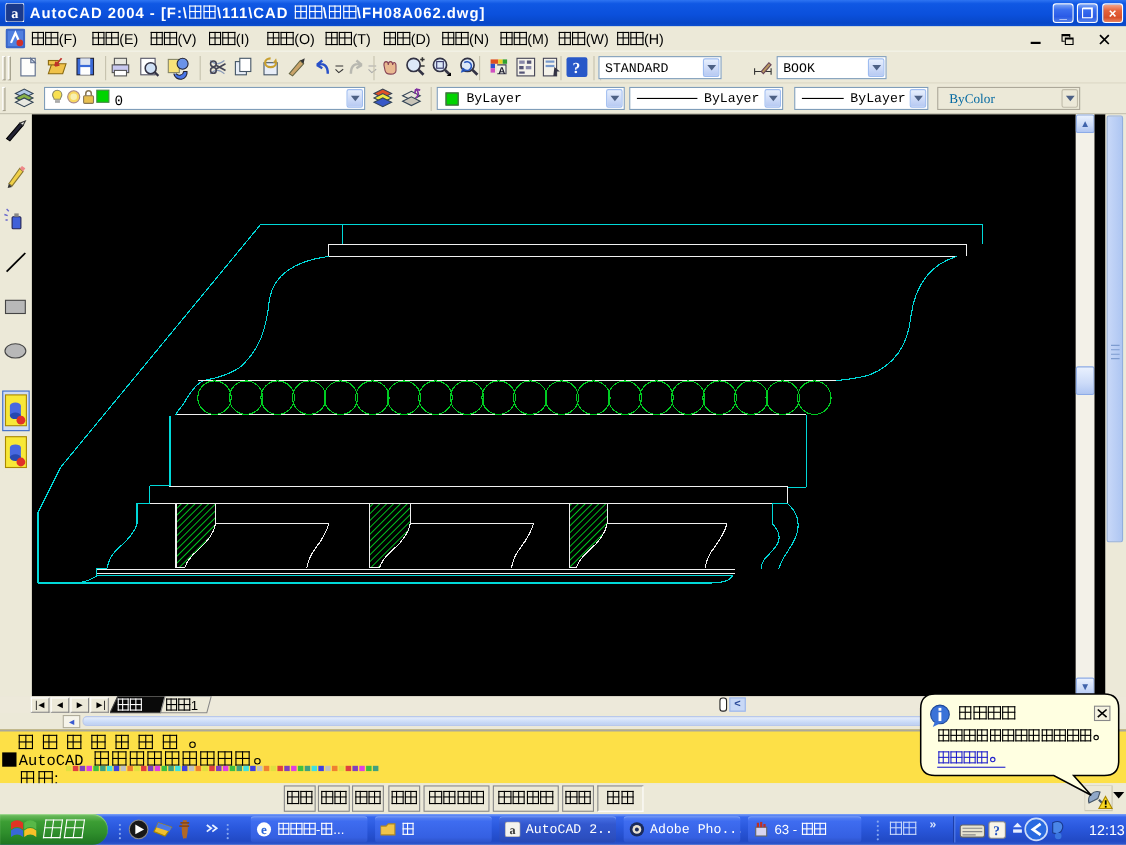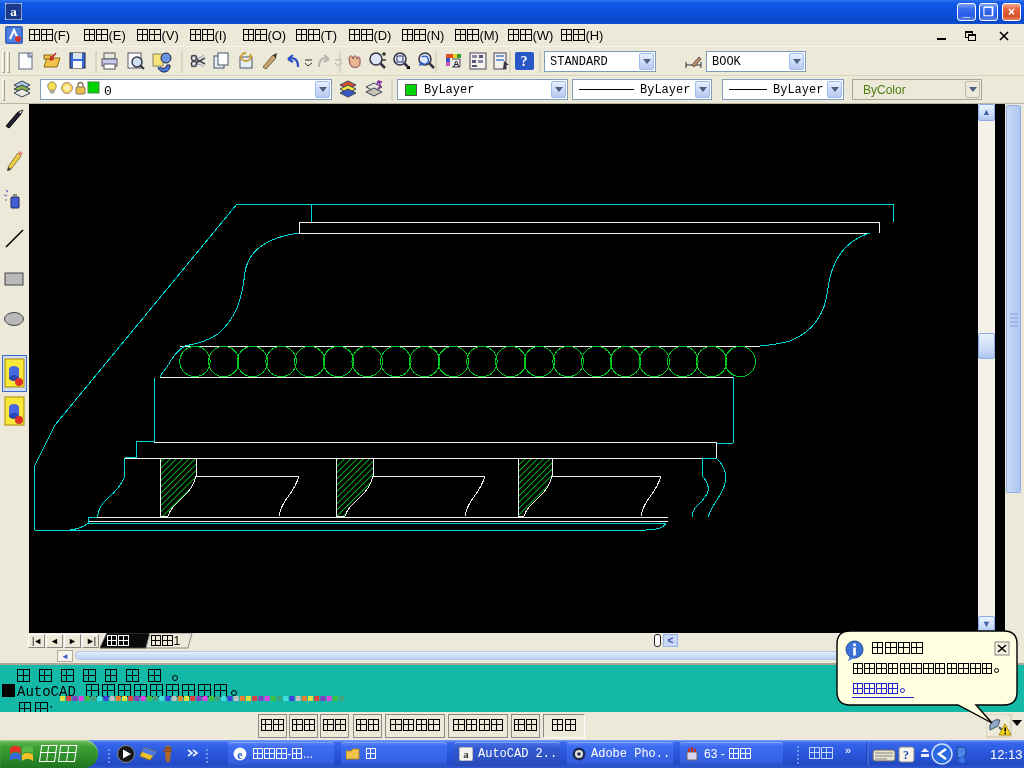--- a/index.html
+++ b/index.html
@@ -38,40 +38,41 @@
 #blackstrip{left:995px;top:104px;width:10px;height:544px;background:#000}
 #rstrip{left:1005px;top:104px;width:19px;height:529px;background:#ece9d8}
 .sbtn{position:absolute;width:17px;height:17px;border-radius:2px;border:1px solid #8cabe8;
 background:linear-gradient(180deg,#e9f1fe 0%,#ccdbf8 60%,#b0c6f2 100%);color:#4064ac;font-size:9px;text-align:center;line-height:15px}
 
 #tabrow{left:0;top:633px;width:1024px;height:16px;background:#ede9da}
 .arrbtn{position:absolute;top:1px;width:17px;height:14px;background:#ece9d8;border:1px solid #fff;border-right-color:#888;border-bottom-color:#888;color:#000;text-align:center;font-size:9px;line-height:13px}
 
 #hsrow{left:0;top:649px;width:1024px;height:14px;background:#ece9d8}
 
-#cmd{left:0;top:663px;width:1024px;height:49px;background:#14b8a6;border-top:2px solid #aca899;font-size:15px;color:#000}
+#cmd{left:0;top:663px;width:1024px;height:49px;background:#fde047;border-top:2px solid #aca899;font-size:15px;color:#000}
 #cmd .cj{margin:0 1.6px}
 #cmd .l1 .cj{margin:0 9px 0 0}
 
 #status{left:0;top:712px;width:1024px;height:28px;background:#ece9d8;font-size:13px}
 .sbut{position:absolute;top:2px;height:24px;border:1px solid #888;color:#000;text-align:center;font-size:13px;padding-top:3px}
 
 #taskbar{left:0;top:740px;width:1024px;height:28px;background:linear-gradient(180deg,#7da2f8 0%,#3767ec 10%,#2a58dd 45%,#2149c4 88%,#3058cf 100%)}
 .taskbtn{position:absolute;top:2px;height:24px;border-radius:3px;background:linear-gradient(180deg,#5c86f4 0%,#3e6cf0 20%,#3560e2 80%,#2c52c8 100%);box-shadow:inset 0 1px 0 #7fa0f5;color:#fff;font-size:12px;white-space:nowrap;overflow:hidden}
 .taskbtn .ic{position:absolute;left:5px;top:5px;width:14px;height:14px}
 .taskbtn .tx{position:absolute;left:24px;top:5px}
 </style></head>
 <body>
 <div id="root">
 
 <div id="title" class="abs">
   <svg class="abs" style="left:5px;top:3px" width="17" height="17">
         <rect x="0" y="0" width="17" height="17" rx="2" fill="#1a3a8c" stroke="#fff" stroke-width="1"></rect>
         <text x="8.5" y="13" fill="#fff" font-size="13" font-weight="bold" text-anchor="middle" font-family="Liberation Serif">a</text>
       </svg>
+  <div class="txt">AutoCAD 2004 - [F:\<span class="cj"></span><span class="cj"></span>\111\CAD <span class="cj"></span><span class="cj"></span>\<span class="cj"></span><span class="cj"></span>\FH08A062.dwg]</div>
   <div class="tbtn" style="left:957px">
         <span>_</span>
       </div>
   <div class="tbtn" style="left:979px">
         <span>❐</span>
       </div>
   <div class="tbtn" id="bclose" style="left:1002px">
         <span>×</span>
       </div>
 </div>
@@ -268,21 +269,21 @@
         <span style="position:absolute;left:6px;top:9px;width:55px;height:1px;background:#000"></span>
         <span style="position:absolute;left:67px;top:3px;font-family:'Liberation Mono';font-size:12px">ByLayer</span>
         <span class="cbt"></span>
       </div>
 <div class="combo" style="left:722px;top:3px;width:122px">
         <span style="position:absolute;left:6px;top:9px;width:38px;height:1px;background:#000"></span>
         <span style="position:absolute;left:50px;top:3px;font-family:'Liberation Mono';font-size:12px">ByLayer</span>
         <span class="cbt"></span>
       </div>
 <div class="combo" style="left:852px;top:3px;width:130px;background:#ece9d8;border-color:#aca899">
-        <span style="position:absolute;left:10px;top:3px;font-family:Liberation Sans, sans-serif;font-size:12px;color:#4d7c0f">ByColor</span>
+        <span style="position:absolute;left:10px;top:3px;font-family:Liberation Serif, serif;font-size:12px;color:#0369a1">ByColor</span>
         <span class="cbt" style="background:#ece9d8;border-color:#c0bcaa"></span>
       </div>
 <svg class="abs" style="left:0;top:0" width="1024" height="28" id="tb2top">
         <g transform="translate(46,5)">
           <path d="M6,1 a4.2,4.2 0 0 1 4.2,4.2 c0,2 -1.4,2.6 -1.4,4 l-5.6,0 c0,-1.4 -1.4,-2 -1.4,-4 A4.2,4.2 0 0 1 6,1" fill="#f8e050" stroke="#886"></path>
           <rect x="4" y="10" width="4.5" height="2.5" fill="#aaa"></rect>
         </g>
         <g transform="translate(60,5)">
           <circle cx="7" cy="7" r="5.5" fill="#f8d860" stroke="#a88"></circle>
           <circle cx="7" cy="7" r="3" fill="#f8f0b0"></circle>

